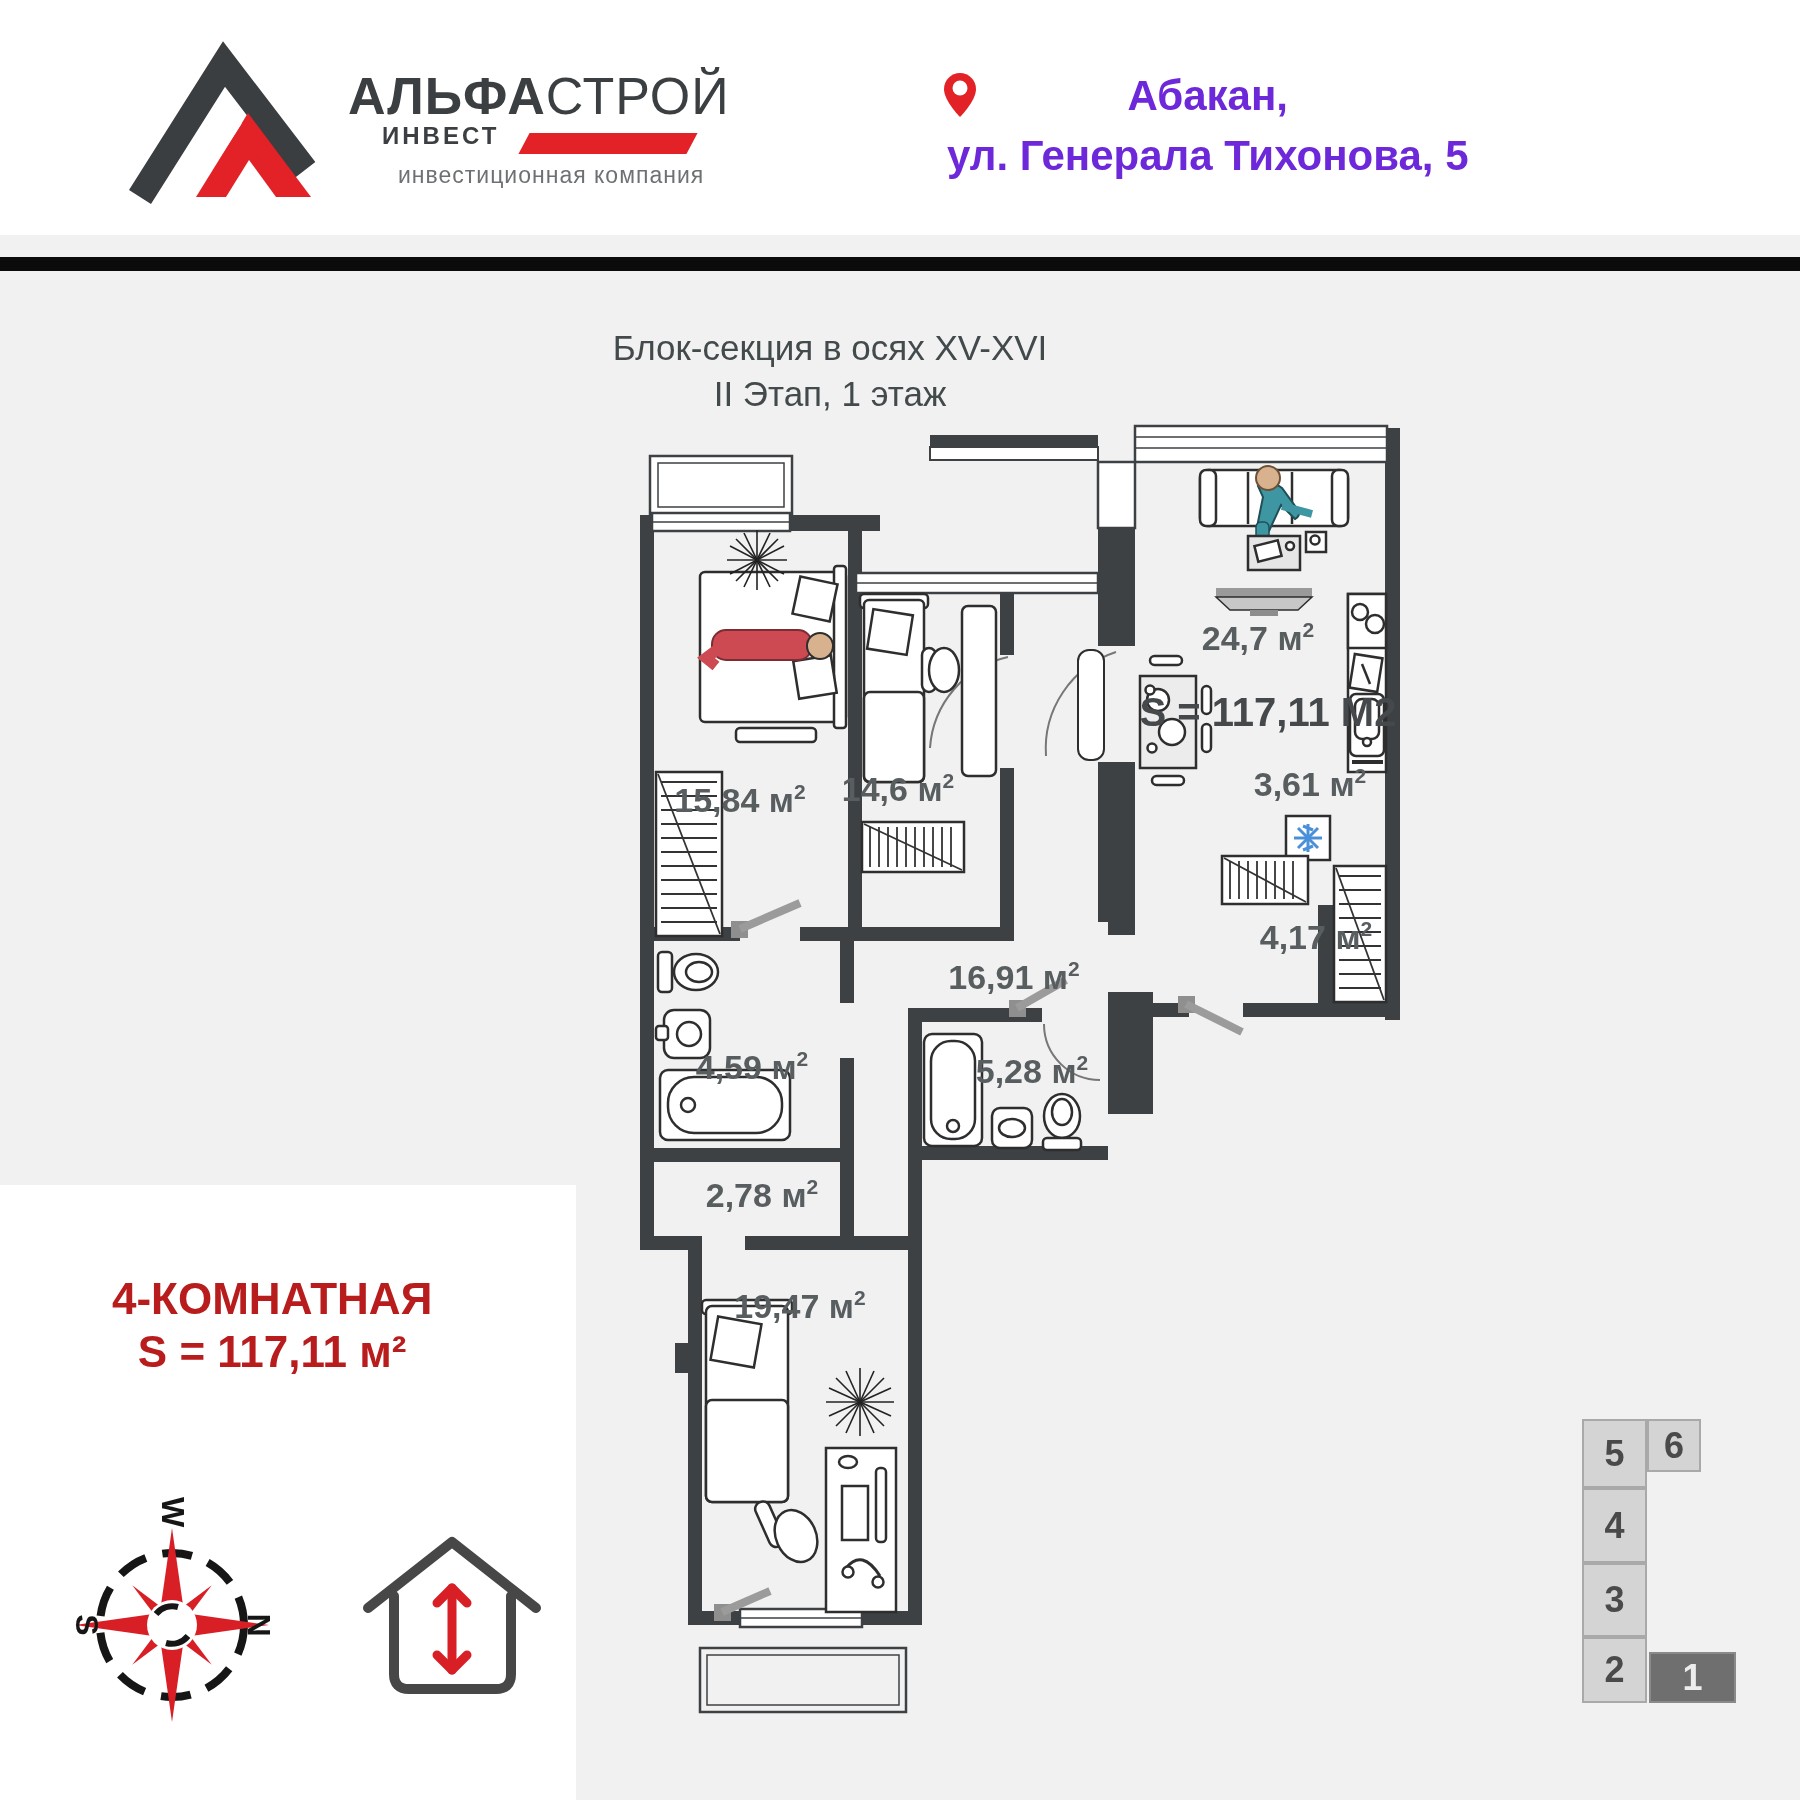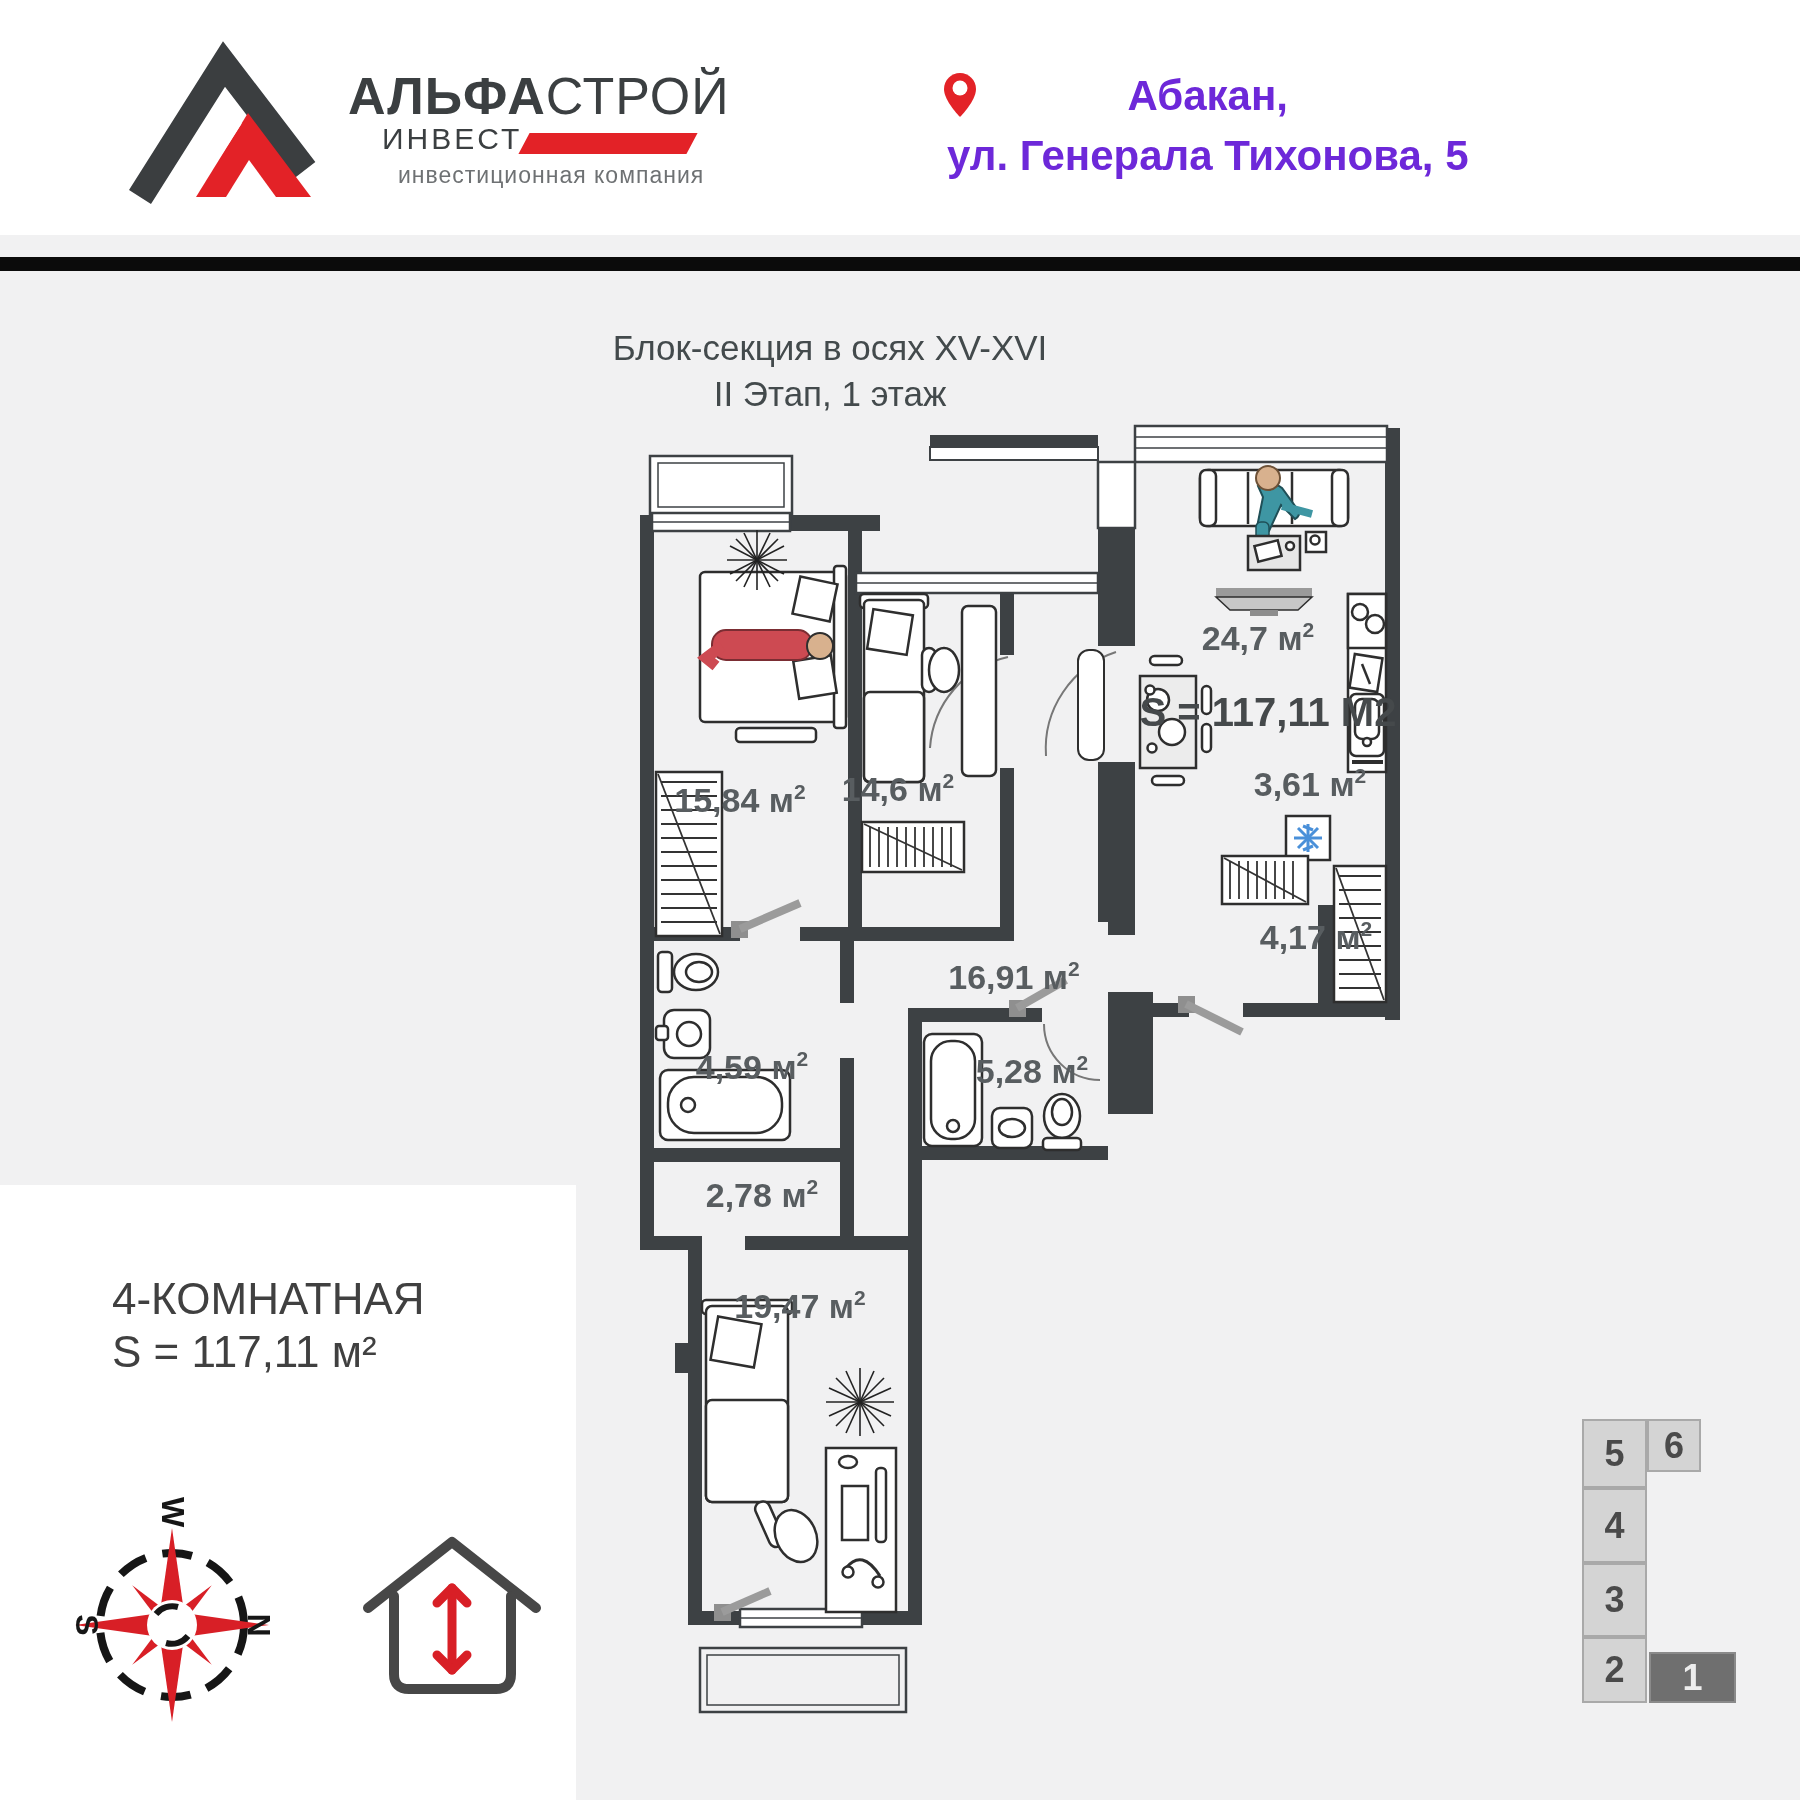--- a/index.html
+++ b/index.html
@@ -4,33 +4,33 @@
 <style>
   html,body{margin:0;padding:0;width:1800px;height:1800px;overflow:hidden;
     font-family:"Liberation Sans", sans-serif;background:#f1f1f2;position:relative;}
   .abs{position:absolute;}
   
   #header{left:0;top:0;width:1800px;height:235px;background:#ffffff;text-align:center;}
   #black-bar{left:0;top:257px;width:1800px;height:14px;background:#0b0b0b;}
   .logo-title{left:348px;top:66px;font-size:52px;color:#3b3f41;letter-spacing:1px;white-space:nowrap;}
   .logo-title .b{font-weight:800;}
   .logo-title .l{font-weight:400;}
-  .logo-invest{left:382px;top:122px;font-size:30px;font-weight:400;color:#3b3f41;letter-spacing:3px;}
+  .logo-invest{left:382px;top:122px;font-size:24px;font-weight:700;color:#3b3f41;letter-spacing:3px;}
   .logo-stripe{left:524px;top:133px;width:168px;height:21px;background:#e32227;transform:skewX(-28deg);}
   .logo-sub{left:382px;top:162px;font-size:23px;color:#6e7173;letter-spacing:1px;margin-left:16px;}
   .addr{left:947px;top:66px;color:#6d28d9;font-weight:800;font-size:42px;line-height:60px;white-space:nowrap;}
   
   .plan-title{left:830px;transform:translateX(-50%);color:#434a4c;font-size:35px;white-space:nowrap;}
   
   .room-label{transform:translate(-50%,-50%);font-weight:700;color:#585d60;font-size:34px;white-space:nowrap;}
   .room-label sup{font-size:21px;}
   .total-label{transform:translate(-50%,-50%);font-weight:800;color:#45494b;font-size:40px;white-space:nowrap;}
   
   #card{left:0;top:1185px;width:576px;height:615px;background:#ffffff;}
-  .card-text{left:112px;top:1272px;font-weight:400;color:#404040;font-size:44px;line-height:53px;white-space:nowrap;}
+  .card-text{left:112px;top:1272px;font-weight:700;color:#b91c1c;font-size:44px;line-height:53px;white-space:nowrap;text-align:center;}
   
   .mp-cell{background:#d4d4d4;border:2px solid #a9a9a9;color:#4a4a4a;font-size:36px;font-weight:600;
     display:flex;align-items:center;justify-content:center;box-sizing:border-box;}
   .mp-cell.active{background:#6f6f6f;color:#ededed;border-color:#8a8a8a;}
   svg{display:block;}
 </style>
 </head>
 <body>
 
 <div id="header" class="abs">

